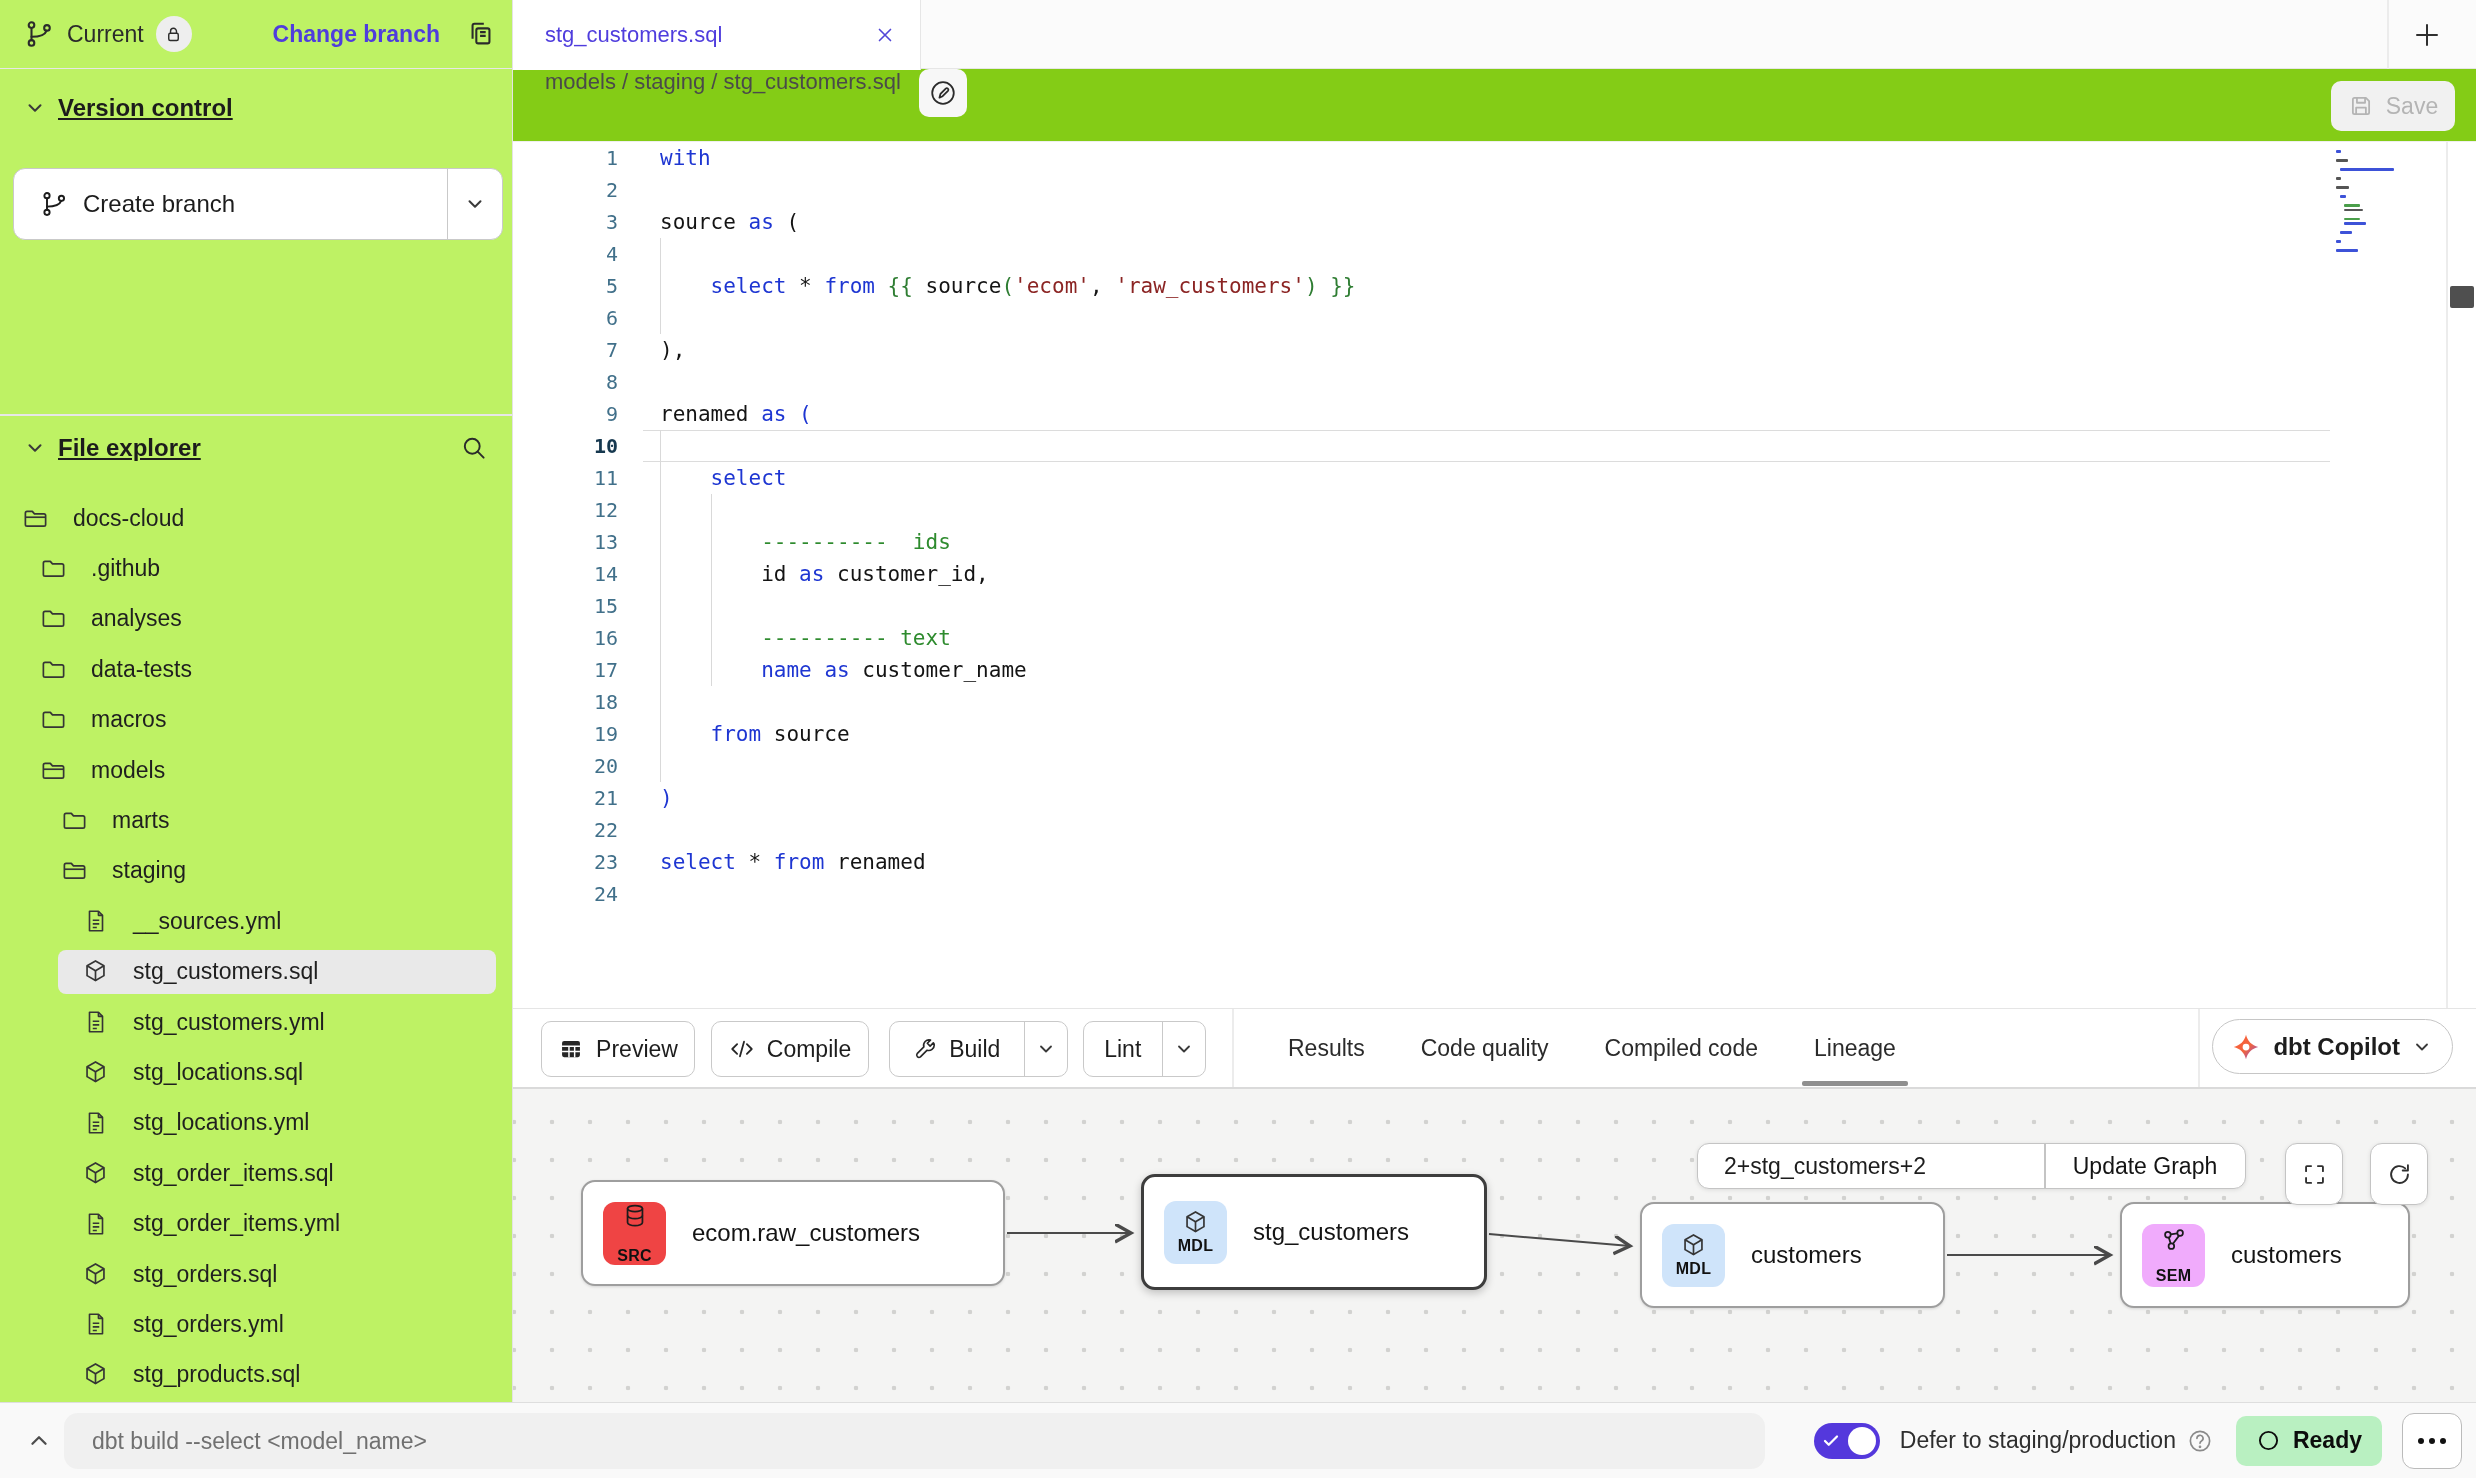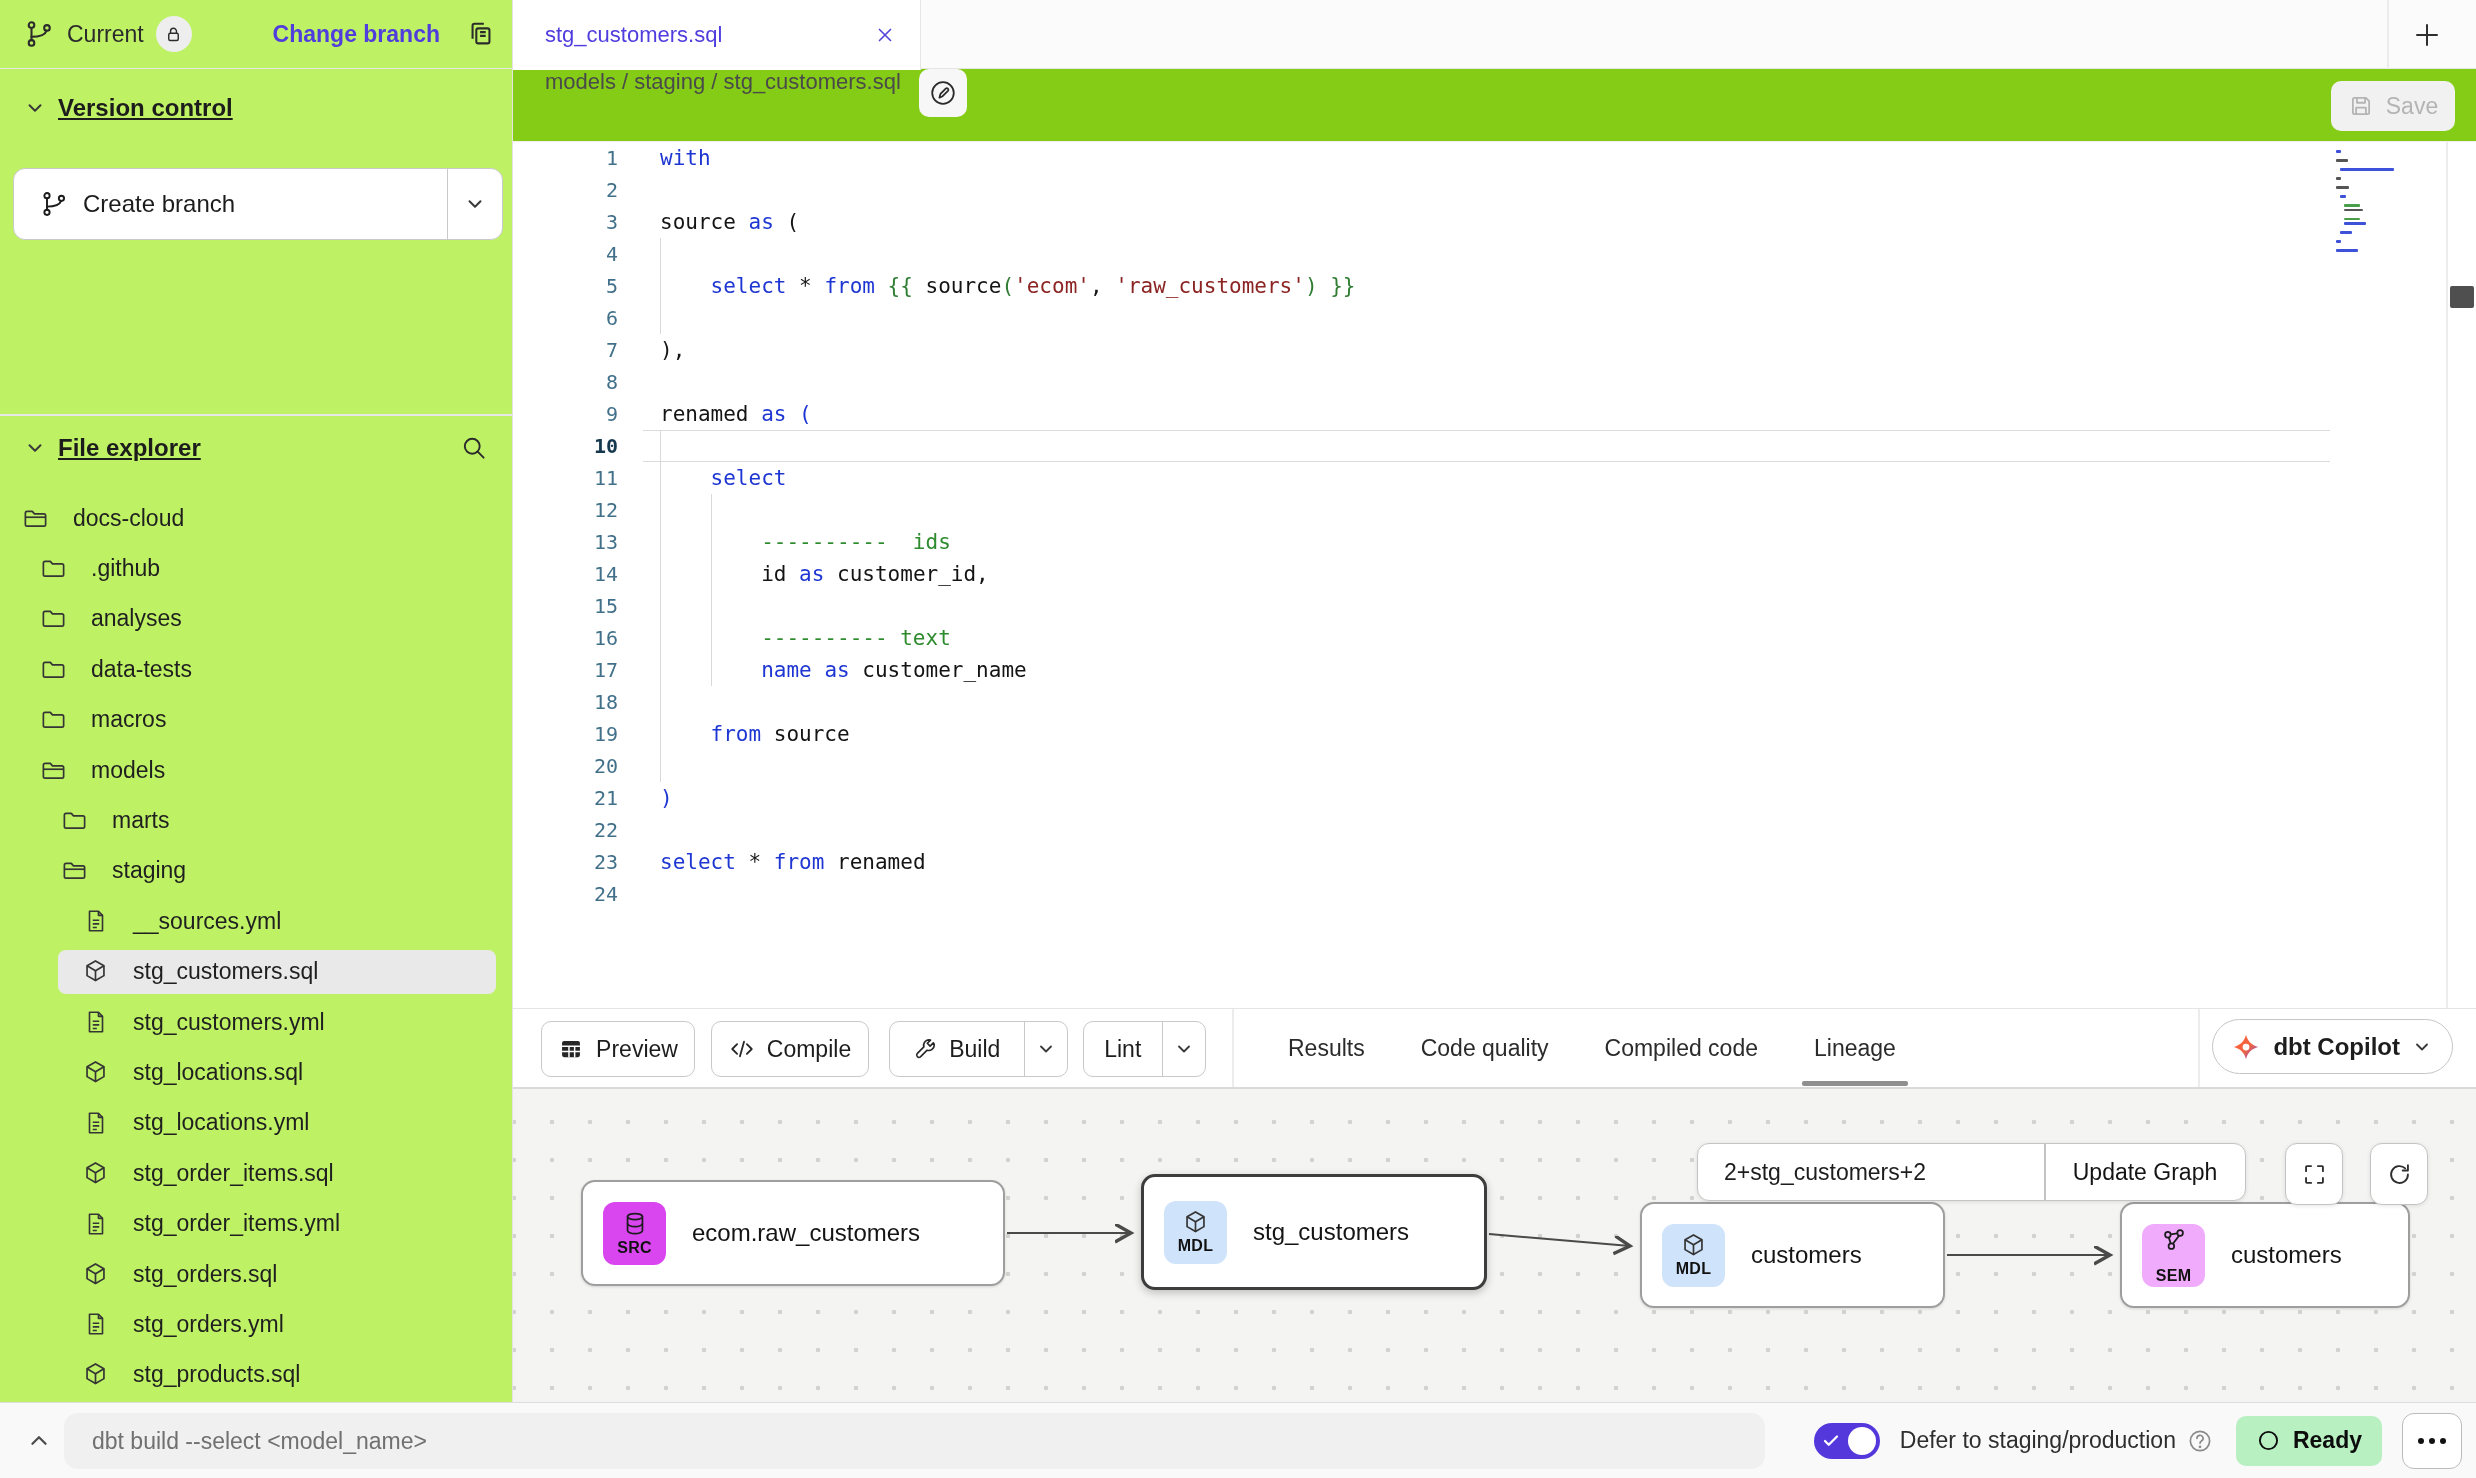--- a/index.html
+++ b/index.html
@@ -82,21 +82,21 @@
 
   
   #lineage { position:absolute; left:0; top:1089px; right:0; bottom:0; background:#f4f4f3;
     background-image:radial-gradient(circle, #d2d2d0 2px, transparent 2.6px); background-size:38px 38px; background-position:20px 14px; overflow:hidden; }
   #edges { position:absolute; inset:0; }
   .lnode { position:absolute; background:#fff; border:2px solid #9e9e9e; border-radius:14px; box-shadow:0 1px 3px rgba(0,0,0,.13); display:flex; align-items:center; padding-left:20px; cursor:pointer; }
   .lnode.selected { border:3.5px solid #3d3d3d; box-shadow:0 3px 8px rgba(0,0,0,.22); }
   .lbadge { width:63px; height:63px; border-radius:12px; display:flex; flex-direction:column; align-items:center; justify-content:center; flex:0 0 63px; }
   .lbadge .bl { font-size:16px; font-weight:600; color:#111; letter-spacing:.3px; margin-top:1px; }
   .lnode .nlabel { font-size:24px; color:#141414; margin-left:26px; white-space:nowrap; }
-  #lg-controls { position:absolute; left:1184px; top:54px; height:58px; display:flex; border:1.5px solid #c4c4c4; border-radius:12px; background:#fff; box-shadow:0 1px 4px rgba(0,0,0,.10); z-index:5; }
+  #lg-controls { position:absolute; left:1184px; top:54px; height:46px; display:flex; border:1.5px solid #c4c4c4; border-radius:12px; background:#fff; box-shadow:0 1px 4px rgba(0,0,0,.10); z-index:5; }
   #lg-selector { width:346px; display:flex; align-items:center; padding-left:26px; font-size:23px; color:#1d1d1d; }
   #lg-ctrl-sep { width:1.5px; background:#c4c4c4; }
   #lg-update { width:199px; display:flex; align-items:center; justify-content:center; font-size:23px; font-weight:500; color:#141414; cursor:pointer; }
   .lg-sq { position:absolute; top:54px; width:58px; height:62px; border:1.5px solid #c4c4c4; border-radius:12px; background:#fff; box-shadow:0 1px 4px rgba(0,0,0,.10); display:flex; align-items:center; justify-content:center; cursor:pointer; z-index:5; }
   #lg-full { left:1772px; } #lg-refresh { left:1857px; }
 
   
   #statusbar { position:absolute; left:0; bottom:0; width:100%; height:76px; background:#f9f9f9; border-top:1.5px solid #dedede; }
   #sb-collapse { position:absolute; left:24px; top:22px; cursor:pointer; }
   #cmd-input { position:absolute; left:64px; top:10px; width:1701px; height:56px; background:#f0f0f0; border-radius:14px; display:flex; align-items:center; padding-left:28px; cursor:text; }
@@ -643,21 +643,21 @@
             <path d="M0 0 L8 4.5 L0 9" fill="none" stroke="#4a4a4a" stroke-width="1.7"></path>
           </marker>
         </defs>
         <line x1="494" y1="144" x2="618" y2="144" stroke="#4a4a4a" stroke-width="2" marker-end="url(#arrow)"></line>
         <line x1="976" y1="145" x2="1117" y2="157" stroke="#4a4a4a" stroke-width="2" marker-end="url(#arrow)"></line>
         <line x1="1434" y1="166" x2="1597" y2="166" stroke="#4a4a4a" stroke-width="2" marker-end="url(#arrow)"></line>
       </svg>
 
       <div id="lg-nodes">
           <div class="lnode" style="left: 68px; top: 91px; width: 424px; height: 106px;">
-            <span class="lbadge" style="background: #d946ef;">
+            <span class="lbadge" style="background: #ef4444; justify-content: space-between;">
               <span class="ic">
                 <svg viewBox="0 0 32 32" width="28" height="28" fill="none" stroke="#1c1c1c" stroke-width="2">
                   <ellipse cx="16" cy="7.5" rx="8.5" ry="3.5"></ellipse>
                   <path d="M7.5 7.5v8c0 1.9 3.8 3.5 8.5 3.5s8.5-1.6 8.5-3.5v-8"></path>
                   <path d="M7.5 15.5v8c0 1.9 3.8 3.5 8.5 3.5s8.5-1.6 8.5-3.5v-8"></path>
                 </svg>
               </span>
               <span class="bl">SRC</span>
             </span>
             <span class="nlabel">ecom.raw_customers</span>

